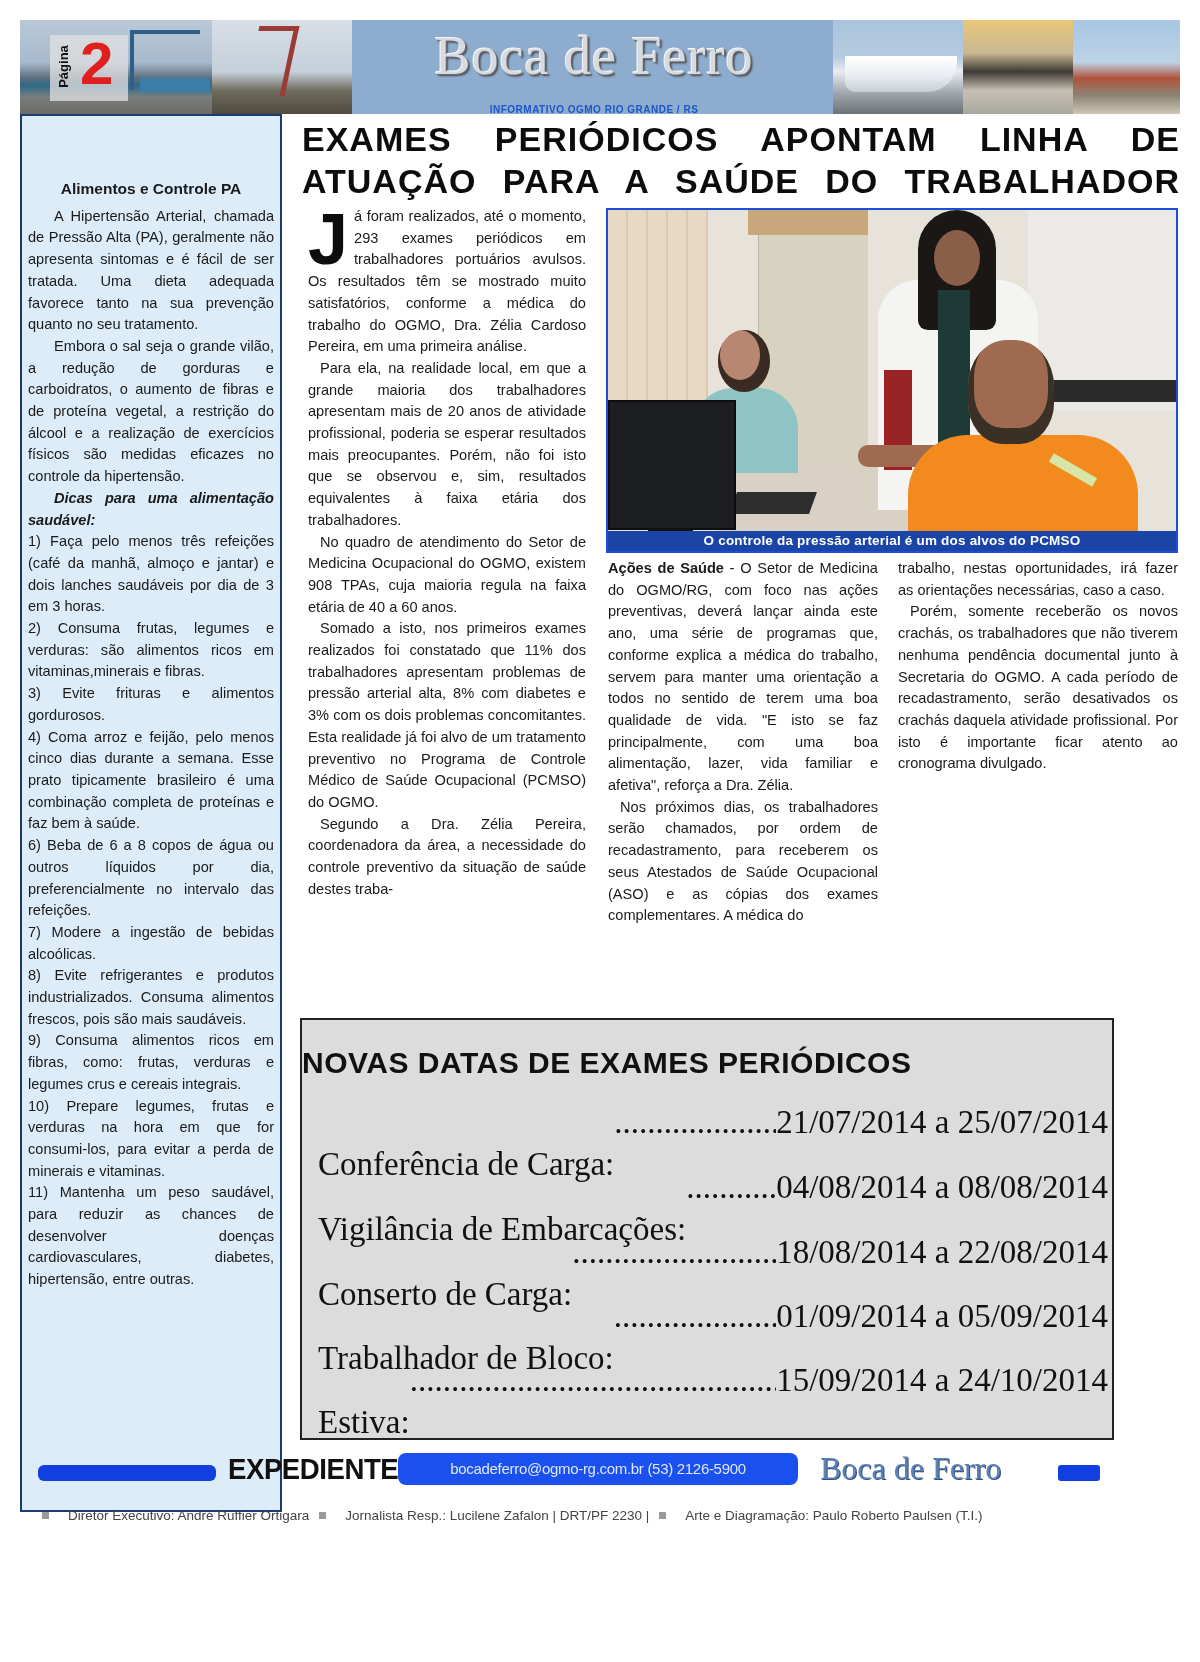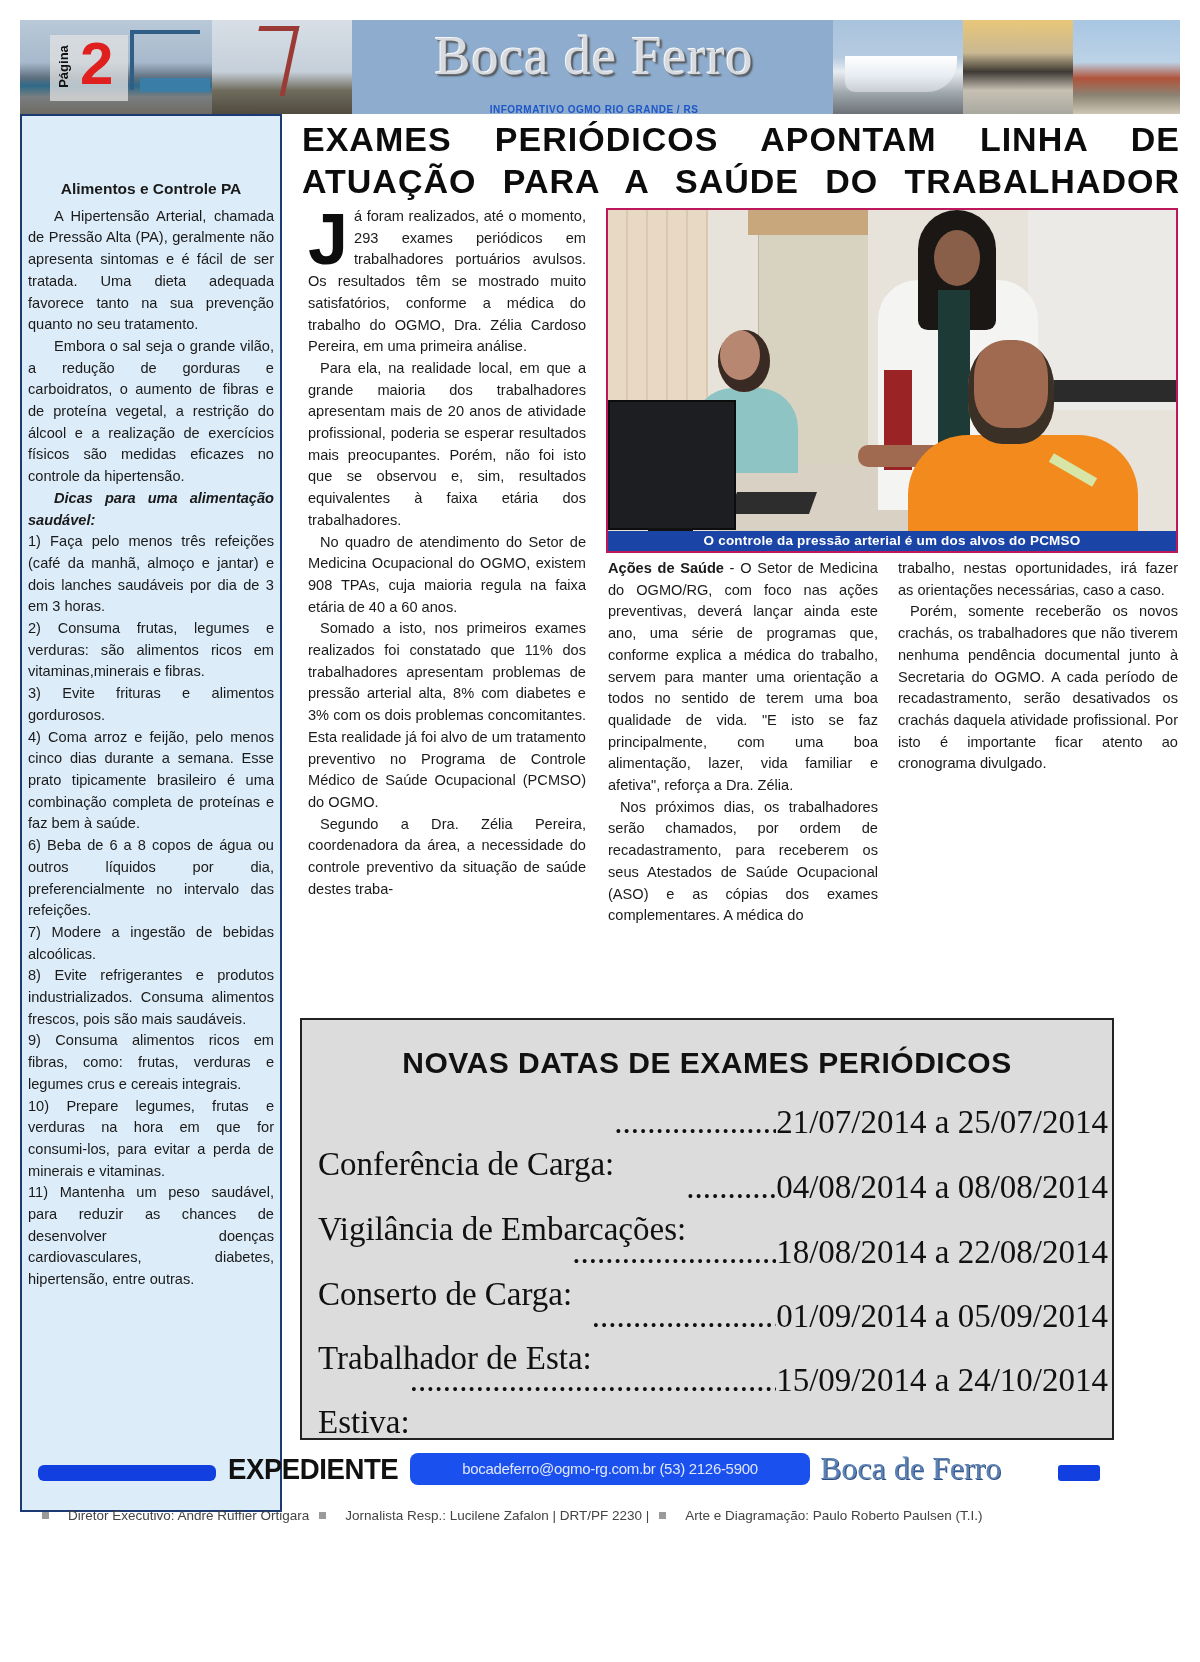--- a/index.html
+++ b/index.html
@@ -46,21 +46,21 @@
   .col { position: absolute; font-size: 14.6px; line-height: 21.7px; text-align: justify; color: #1a1a1a; }
   .col p { text-indent: 12px; }
   .col1 { left: 308px; top: 206px; width: 278px; }
   .col2 { left: 608px; top: 558px; width: 270px; }
   .col3 { left: 898px; top: 558px; width: 280px; }
   .dropcap { float: left; font-size: 72px; line-height: 62px; font-weight: bold; margin: 2px 6px 0 0; color: #0d0d0d; }
   .col p.first { text-indent: 0; }
   .col .subhead { font-weight: bold; }
 
   
-  .photo-box { position: absolute; left: 606px; top: 208px; width: 572px; height: 345px; border: 2px solid #be185d; overflow: hidden; background: #e7e3db; }
+  .photo-box { position: absolute; left: 606px; top: 208px; width: 572px; height: 345px; border: 2px solid #1d4ed8; overflow: hidden; background: #e7e3db; }
   .scene { position:absolute; inset:0; }
   .s-wall-tile { position:absolute; left:0; top:0; width:100px; height:190px; background: repeating-linear-gradient(90deg,#e9d8c2 0 18px,#d9c6ad 18px 20px), #e9d8c2; opacity: .9; }
   .s-cabinet { position:absolute; left:150px; top:25px; width:110px; height:260px; background: #d8d2c1; border-left:1px solid #bdb6a3; }
   .s-boxes { position:absolute; left:140px; top:0; width:120px; height:25px; background: #c8a77c; }
   .s-wall-right { position:absolute; left:420px; top:0; width:152px; height:200px; background:#eceae6; }
   .s-table { position:absolute; left:440px; top:170px; width:140px; height:22px; background:#2b2b2b; }
   .s-desk { position:absolute; left:110px; top:255px; width:200px; height:90px; background:#d9d2c4; }
   .s-monitor { position:absolute; left:0; top:190px; width:128px; height:130px; background:#1c1e22; border:2px solid #0d0d0d; }
   .s-monitor-stand { position:absolute; left:40px; top:318px; width:45px; height:27px; background:#111; }
   .s-keyboard { position:absolute; left:125px; top:282px; width:80px; height:22px; background:#2d2d2d; transform: skewX(-20deg); }
@@ -76,32 +76,32 @@
   .s-man { position:absolute; left:300px; top:130px; width:230px; height:215px; }
   .s-man .head { position:absolute; left:60px; top:0; width:86px; height:104px; border-radius: 45% 45% 40% 40%; background:#a06a50; box-shadow: 0 -10px 0 6px #3b3026 inset; }
   .s-man .shirt { position:absolute; left:0; top:95px; width:230px; height:130px; border-radius: 60px 60px 0 0; background:#f28a1d; }
   .s-man .stripe { position:absolute; left:140px; top:125px; width:50px; height:10px; background:#d7e6a6; transform: rotate(30deg); }
   .s-man .arm { position:absolute; left:-50px; top:105px; width:90px; height:22px; border-radius: 10px; background:#a06a50; }
 
   .caption { position: absolute; left: 0; bottom: 0; width: 100%; height: 20px; background: #1a44a6; color: #fff; font-weight: bold; font-size: 13.5px; line-height: 20px; text-align: center; letter-spacing: .2px; }
 
   
   .dates-box { position: absolute; left: 300px; top: 1018px; width: 814px; height: 422px; border: 2px solid #222; background: #dcdcdc; }
-  .dates-title { position: absolute; left: 0; top: 26px; width: 100%; text-align: center; font-weight: bold; font-size: 30px; color: #111; letter-spacing: .5px; }
+  .dates-title { position: absolute; left: 0; top: 26px; width: 100%; text-align: left; font-weight: bold; font-size: 30px; color: #111; letter-spacing: .5px; }
   .date-row { position: absolute; left: 16px; width: 790px; font-family: "Liberation Serif", serif; font-size: 33px; color: #111; white-space: nowrap; display: flex; }
   .date-row .lbl { flex: 0 0 auto; margin-top: 42px; }
   .date-row .dots { flex: 1 1 auto; overflow: hidden; white-space: nowrap; }
   .date-row .dots::after { content: "................................................................................................................................................"; }
   .date-row .rng { flex: 0 0 auto; }
   .r0 { top: 84px; } .r1 { top: 149px; } .r2 { top: 214px; } .r3 { top: 278px; } .r4 { top: 342px; }
 
   
   .foot-bar-left { position: absolute; left: 38px; top: 1465px; width: 178px; height: 16px; background: #1240e0; border-radius: 6px; }
   .foot-label { position: absolute; left: 228px; top: 1452px; font-size: 30px; font-weight: bold; color: #111; letter-spacing: -0.5px; transform: scaleX(0.92); transform-origin: left; }
-  .foot-contact { position: absolute; left: 410px; top: 1453px; width: 400px; height: 32px; background: #1a50ee; border-radius: 8px; color: #dfe6ff; font-size: 15px; line-height: 32px; text-align: center; white-space: nowrap; letter-spacing: -0.3px; }
+  .foot-contact { position: absolute; left: 398px; top: 1453px; width: 400px; height: 32px; background: #1a50ee; border-radius: 8px; color: #dfe6ff; font-size: 15px; line-height: 32px; text-align: center; white-space: nowrap; letter-spacing: -0.3px; }
   .foot-brand { position: absolute; left: 820px; top: 1450px; font-family: "Liberation Serif", serif; font-size: 32px; color: #5d82b8; text-shadow: 1px 1px 0 #2f4e7a; }
   .foot-bar-right { position: absolute; left: 1058px; top: 1465px; width: 42px; height: 16px; background: #1240e0; border-radius: 3px; }
   .credits { position: absolute; left: 42px; top: 1508px; width: 1130px; font-size: 13.5px; color: #444; white-space: nowrap; display: flex; gap: 10px; }
   .credit-item { display: inline-flex; align-items: center; gap: 19px; }
   .credit-item .sq { display:inline-block; width:7px; height:7px; background:#9a9a9a; }
 </style>
 </head>
 <body>
 
 <div class="banner">
@@ -209,21 +209,21 @@
     <span class="lbl">Vigilância de Embarcações:</span>
       <span class="dots"></span>
       <span class="rng">04/08/2014 a 08/08/2014</span>
   </div>
   <div class="date-row r2">
     <span class="lbl">Conserto de Carga:</span>
       <span class="dots"></span>
       <span class="rng">18/08/2014 a 22/08/2014</span>
   </div>
   <div class="date-row r3">
-    <span class="lbl">Trabalhador de Esta:</span>
+    <span class="lbl">Trabalhador de Bloco:</span>
       <span class="dots"></span>
       <span class="rng">01/09/2014 a 05/09/2014</span>
   </div>
   <div class="date-row r4">
     <span class="lbl">Estiva:</span>
       <span class="dots"></span>
       <span class="rng">15/09/2014 a 24/10/2014</span>
   </div>
 </section>
 

